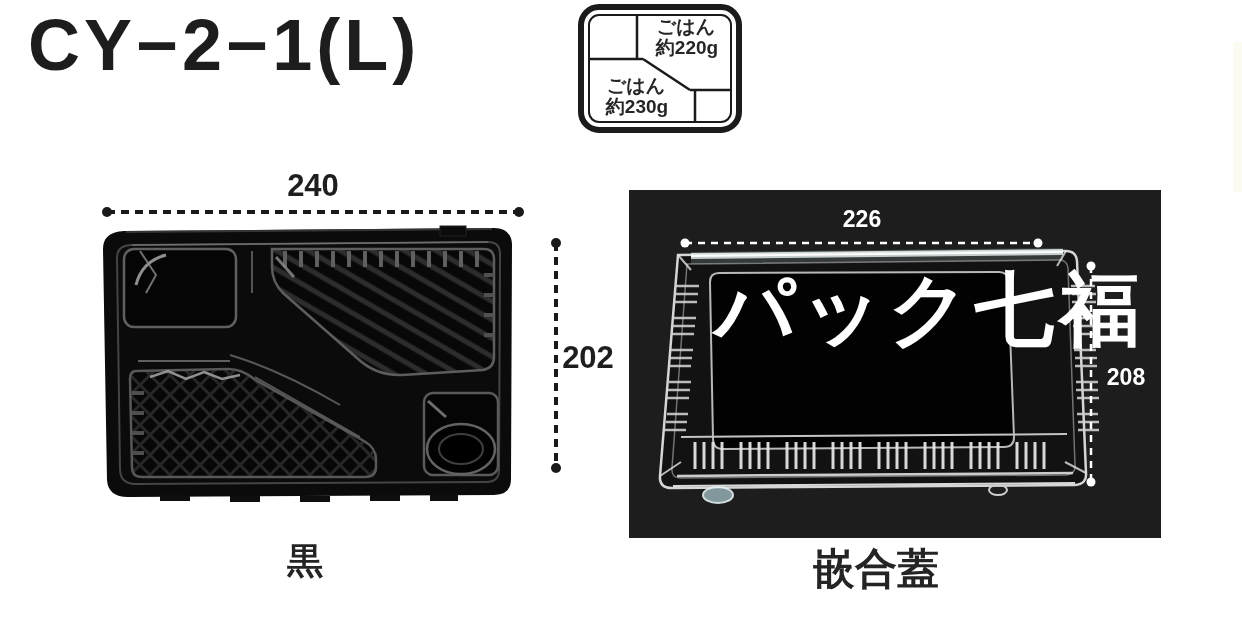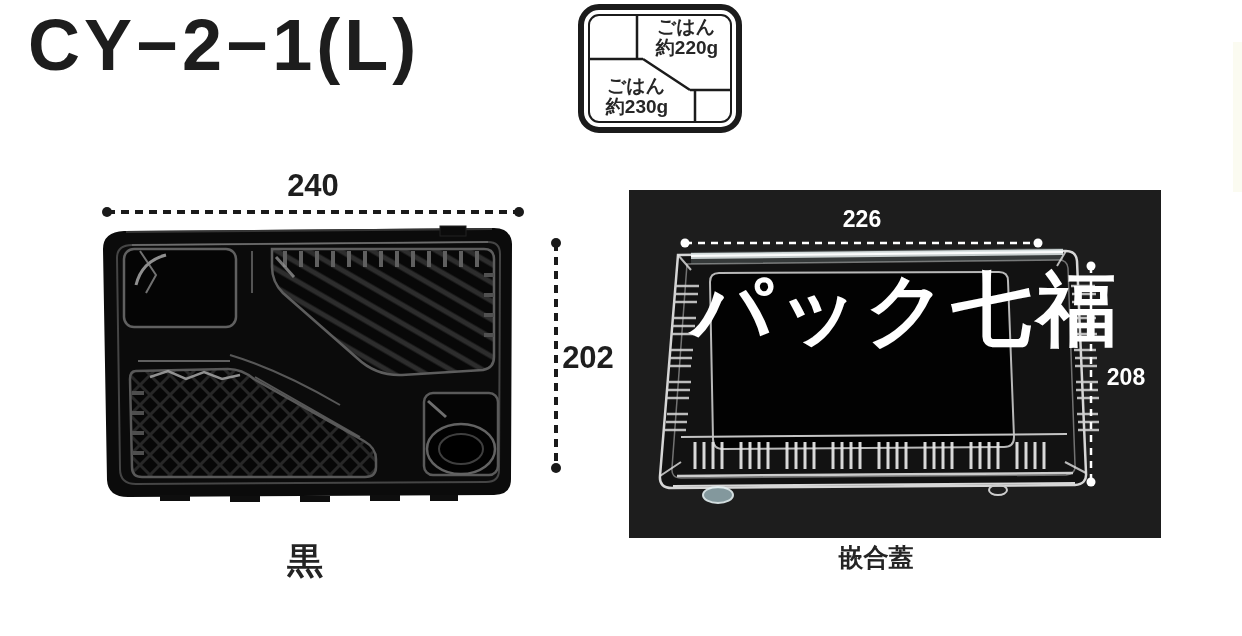--- a/index.html
+++ b/index.html
@@ -24,31 +24,31 @@
   }
 
   
   .fig-left-svg { position:absolute; left:80px; top:165px; }
   .dim-text { font-weight:700; fill:#1e1e1e; }
 
   
   .panel { position:absolute; left:629px; top:190px; width:532px; height:348px; background:#1d1d1d; }
   .fig-right-svg { position:absolute; left:629px; top:190px; }
   .watermark {
-    position:absolute; left:606px; top:270px; width:601px;
+    position:absolute; left:629px; top:270px; width:601px;
     text-align:center; font-size:80px; font-weight:800; line-height:1;
     color:#ffffff; letter-spacing:5px; white-space:nowrap; z-index:5;
   }
 
   .caption {
     position:absolute; margin:0; text-align:center;
     font-weight:700; color:#242424; white-space:nowrap;
   }
   .caption-left  { left:80px;  top:537px; width:450px; font-size:36px; }
-  .caption-right { left:629px; top:541px; width:494px; font-size:25px; }
+  .caption-right { left:629px; top:541px; width:494px; font-size:42px; }
 
   .edge-artifact {
     position:absolute; left:1233px; top:42px; width:9px; height:150px;
     background:#f8f8e6; opacity:.55;
   }
 </style>
 </head>
 <body>
 
 <div>

